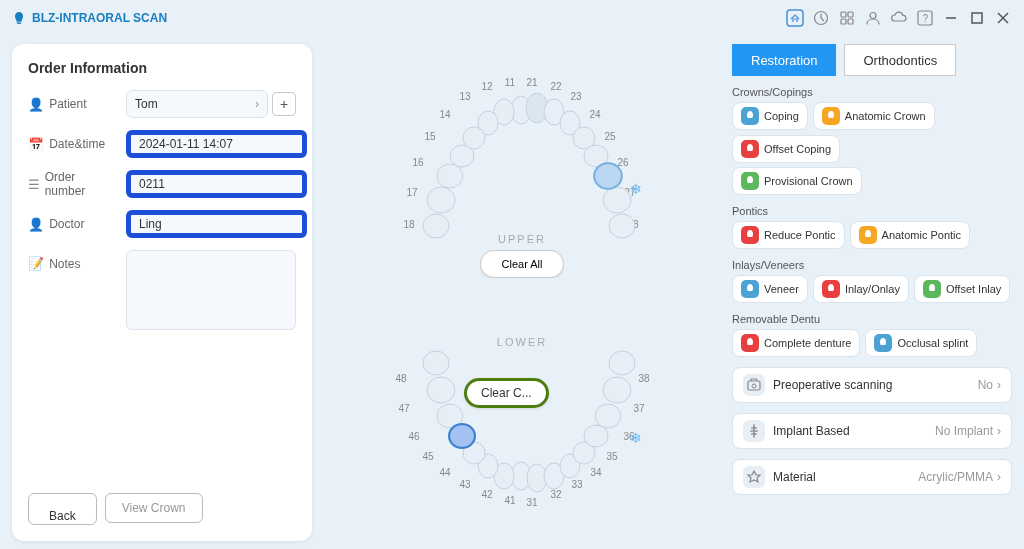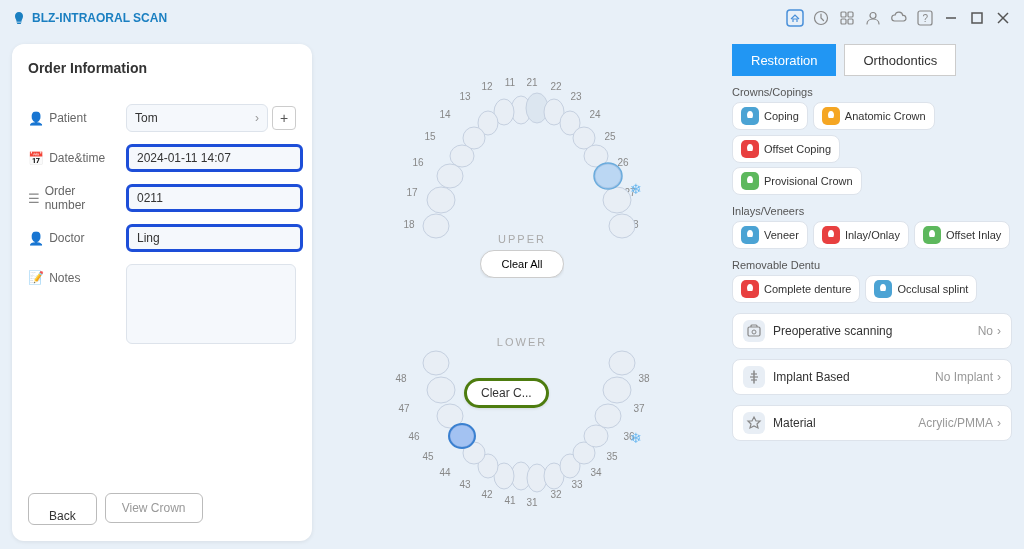--- a/index.html
+++ b/index.html
@@ -72,21 +72,21 @@
       display: flex;
       flex-direction: column;
       gap: 12px;
       box-shadow: 0 1px 4px rgba(0,0,0,0.08);
       flex-shrink: 0;
     }
     .panel-title {
       font-size: 14px;
       font-weight: 600;
       color: #333;
-      margin-bottom: 16px;
+      margin-bottom: 2px;
     }
     .form-row {
       display: flex;
       align-items: center;
       gap: 8px;
     }
     .form-label {
       width: 90px;
       font-size: 12px;
       color: #666;
@@ -95,21 +95,21 @@
       gap: 5px;
       flex-shrink: 0;
     }
     .form-label-icon {
       font-size: 13px;
       color: #888;
     }
     .form-input {
       flex: 1;
       height: 28px;
-      border: 3px solid #1d4ed8;
+      border: 5px solid #1d4ed8;
       border-radius: 6px;
       padding: 0 8px;
       font-size: 12px;
       color: #333;
       background: #f5f8fc;
       outline: none;
     }
     .patient-row {
       display: flex;
       align-items: center;
@@ -579,20 +579,41 @@
           <div class="chip-icon" style="background:#5db85d;">
             <svg width="12" height="12" viewBox="0 0 12 12">
                 <path d="M6 1C4 1 3 3 3 5c0 1 .3 2 .7 3h4.6C8.7 7 9 6 9 5c0-2-1-4-3-4z" fill="white"></path>
               </svg>
           </div>
           <span>Provisional Crown</span>
         </div>
       </div>
     </div>
 
+    <div>
+      <div class="section-label">Pontics</div>
+      <div class="items-grid">
+        <div class="item-chip">
+          <div class="chip-icon" style="background:#e84040;">
+            <svg width="12" height="12" viewBox="0 0 12 12">
+                <path d="M6 1C4 1 3 3 3 5c0 1 .3 2 .7 3h4.6C8.7 7 9 6 9 5c0-2-1-4-3-4z" fill="white"></path>
+              </svg>
+          </div>
+          <span>Reduce Pontic</span>
+        </div>
+        <div class="item-chip">
+          <div class="chip-icon" style="background:#f5a623;">
+            <svg width="12" height="12" viewBox="0 0 12 12">
+                <path d="M6 1C4 1 3 3 3 5c0 1 .3 2 .7 3h4.6C8.7 7 9 6 9 5c0-2-1-4-3-4z" fill="white"></path>
+              </svg>
+          </div>
+          <span>Anatomic Pontic</span>
+        </div>
+      </div>
+    </div>
 
     <div>
       <div class="section-label">Inlays/Veneers</div>
       <div class="items-grid">
         <div class="item-chip">
           <div class="chip-icon" style="background:#4ba3d4;">
             <svg width="12" height="12" viewBox="0 0 12 12">
                 <path d="M6 1C4 1 3 3 3 5c0 1 .3 2 .7 3h4.6C8.7 7 9 6 9 5c0-2-1-4-3-4z" fill="white"></path>
               </svg>
           </div>

